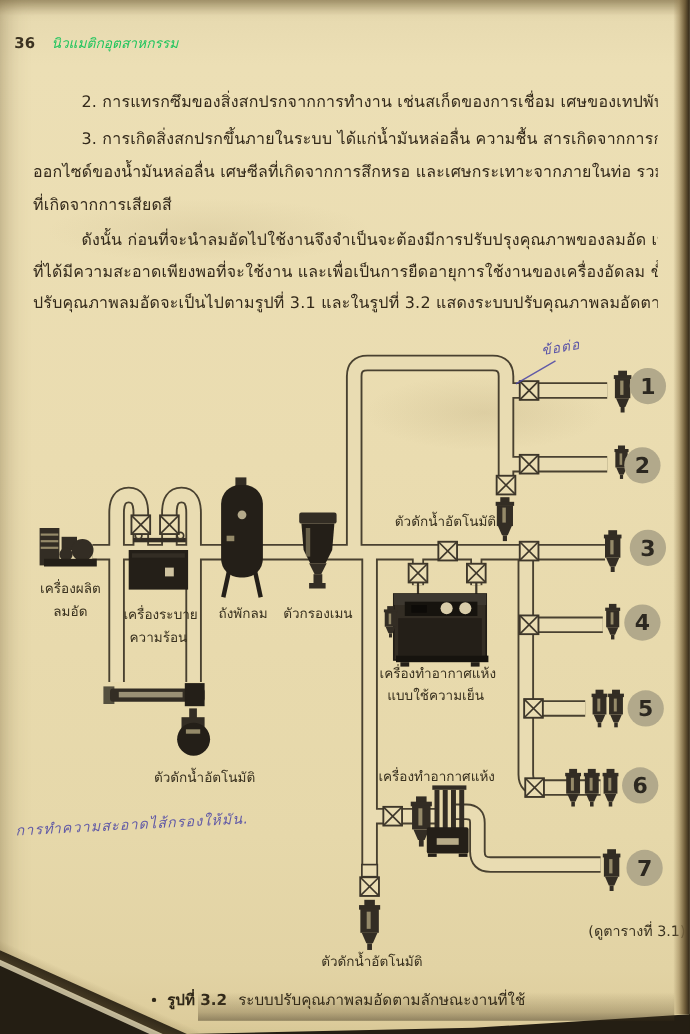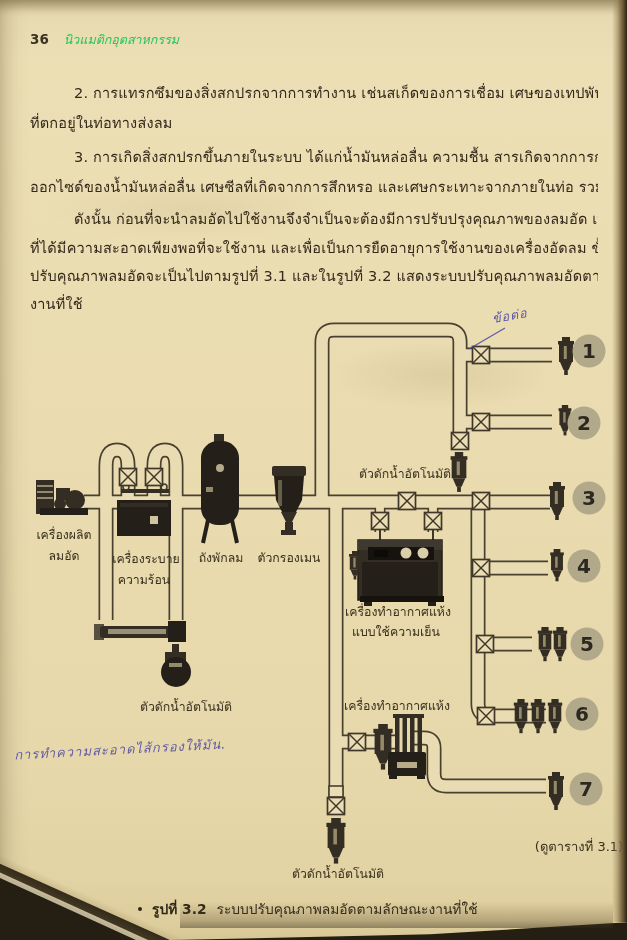--- a/index.html
+++ b/index.html
@@ -28,21 +28,21 @@
     transform:rotate(24.5deg);transform-origin:left top;
   }
   .curl-shadow{
     position:absolute;left:180px;right:14px;top:902px;height:26px;
     background:linear-gradient(180deg,rgba(90,75,45,0),rgba(90,75,45,.30) 70%,rgba(50,40,22,.45));
   }
   .blot{position:absolute;border-radius:50%;pointer-events:none;}
   .blot1{left:330px;top:340px;width:220px;height:70px;background:radial-gradient(ellipse at center,rgba(140,120,75,.14),rgba(140,120,75,0) 70%);}
   .blot2{left:40px;top:180px;width:300px;height:60px;background:radial-gradient(ellipse at center,rgba(140,120,75,.10),rgba(140,120,75,0) 70%);}
 
-  .running-head{position:absolute;left:30px;top:30px;display:flex;align-items:baseline;gap:15px;color:#3c3322;}
+  .running-head{position:absolute;left:13px;top:30px;display:flex;align-items:baseline;gap:15px;color:#3c3322;}
   .page-num{font-size:13.5px;font-weight:600;}
   .running-title{font-size:12.5px;font-style:italic;color:#22c55e;}
 
   .body-text{position:absolute;left:30px;top:78px;width:568px;color:#33291a;font-size:14.5px;letter-spacing:.2px;}
   .tline{height:30px;line-height:30px;white-space:nowrap;overflow:hidden;}
   .indent{padding-left:44px;}
 
   .hand-note{
     position:absolute;left:14px;top:738px;width:250px;
     color:#4a44a6;font-size:13px;font-style:italic;letter-spacing:1px;
@@ -78,27 +78,26 @@
 <div class="blot blot1"></div>
 <div class="blot blot2"></div>
 
 <div class="running-head">
   <span class="page-num">36</span>
   <span class="running-title">นิวแมติกอุตสาหกรรม</span>
 </div>
 
 <div class="body-text">
   <div class="tline indent">2. การแทรกซึมของสิ่งสกปรกจากการทำงาน เช่นสเก็ดของการเชื่อม เศษของเทปพันเกลียว</div>
-  <div class="tline">ที่ตกอยู่ในท่อทางส่งลม</div>
   <div class="tline indent" style="margin-top:4px">3. การเกิดสิ่งสกปรกขึ้นภายในระบบ ได้แก่น้ำมันหล่อลื่น ความชื้น สารเกิดจากการกลายเป็น</div>
   <div class="tline">ออกไซด์ของน้ำมันหล่อลื่น เศษซีลที่เกิดจากการสึกหรอ และเศษกระเทาะจากภายในท่อ รวมถึงเศษโลหะ</div>
+  <div class="tline">ที่เกิดจากการเสียดสี</div>
   <div class="tline indent" style="margin-top:2px">ดังนั้น ก่อนที่จะนำลมอัดไปใช้งานจึงจำเป็นจะต้องมีการปรับปรุงคุณภาพของลมอัด เพื่อให้ลมอัด</div>
   <div class="tline" style="height:28px;line-height:28px">ที่ได้มีความสะอาดเพียงพอที่จะใช้งาน และเพื่อเป็นการยืดอายุการใช้งานของเครื่องอัดลม ขั้นตอนในการ</div>
   <div class="tline" style="height:28px;line-height:28px">ปรับคุณภาพลมอัดจะเป็นไปตามรูปที่ 3.1 และในรูปที่ 3.2 แสดงระบบปรับคุณภาพลมอัดตามลักษณะ</div>
-  <div class="tline" style="height:28px;line-height:28px">งานที่ใช้</div>
 </div>
 
 <svg width="627" height="940" viewBox="0 0 627 940">
   <defs>
     <g id="fil">
       <rect x="-4" y="0" width="8" height="5" class="dev"></rect>
       <rect x="-8" y="4" width="16" height="3.5" class="dev"></rect>
       <rect x="-7" y="7" width="14" height="18" class="dev"></rect>
       <rect x="-2.2" y="9" width="3" height="13" class="hl"></rect>
       <polygon points="-6,25 6,25 2.5,33 -2.5,33" class="dev"></polygon>

